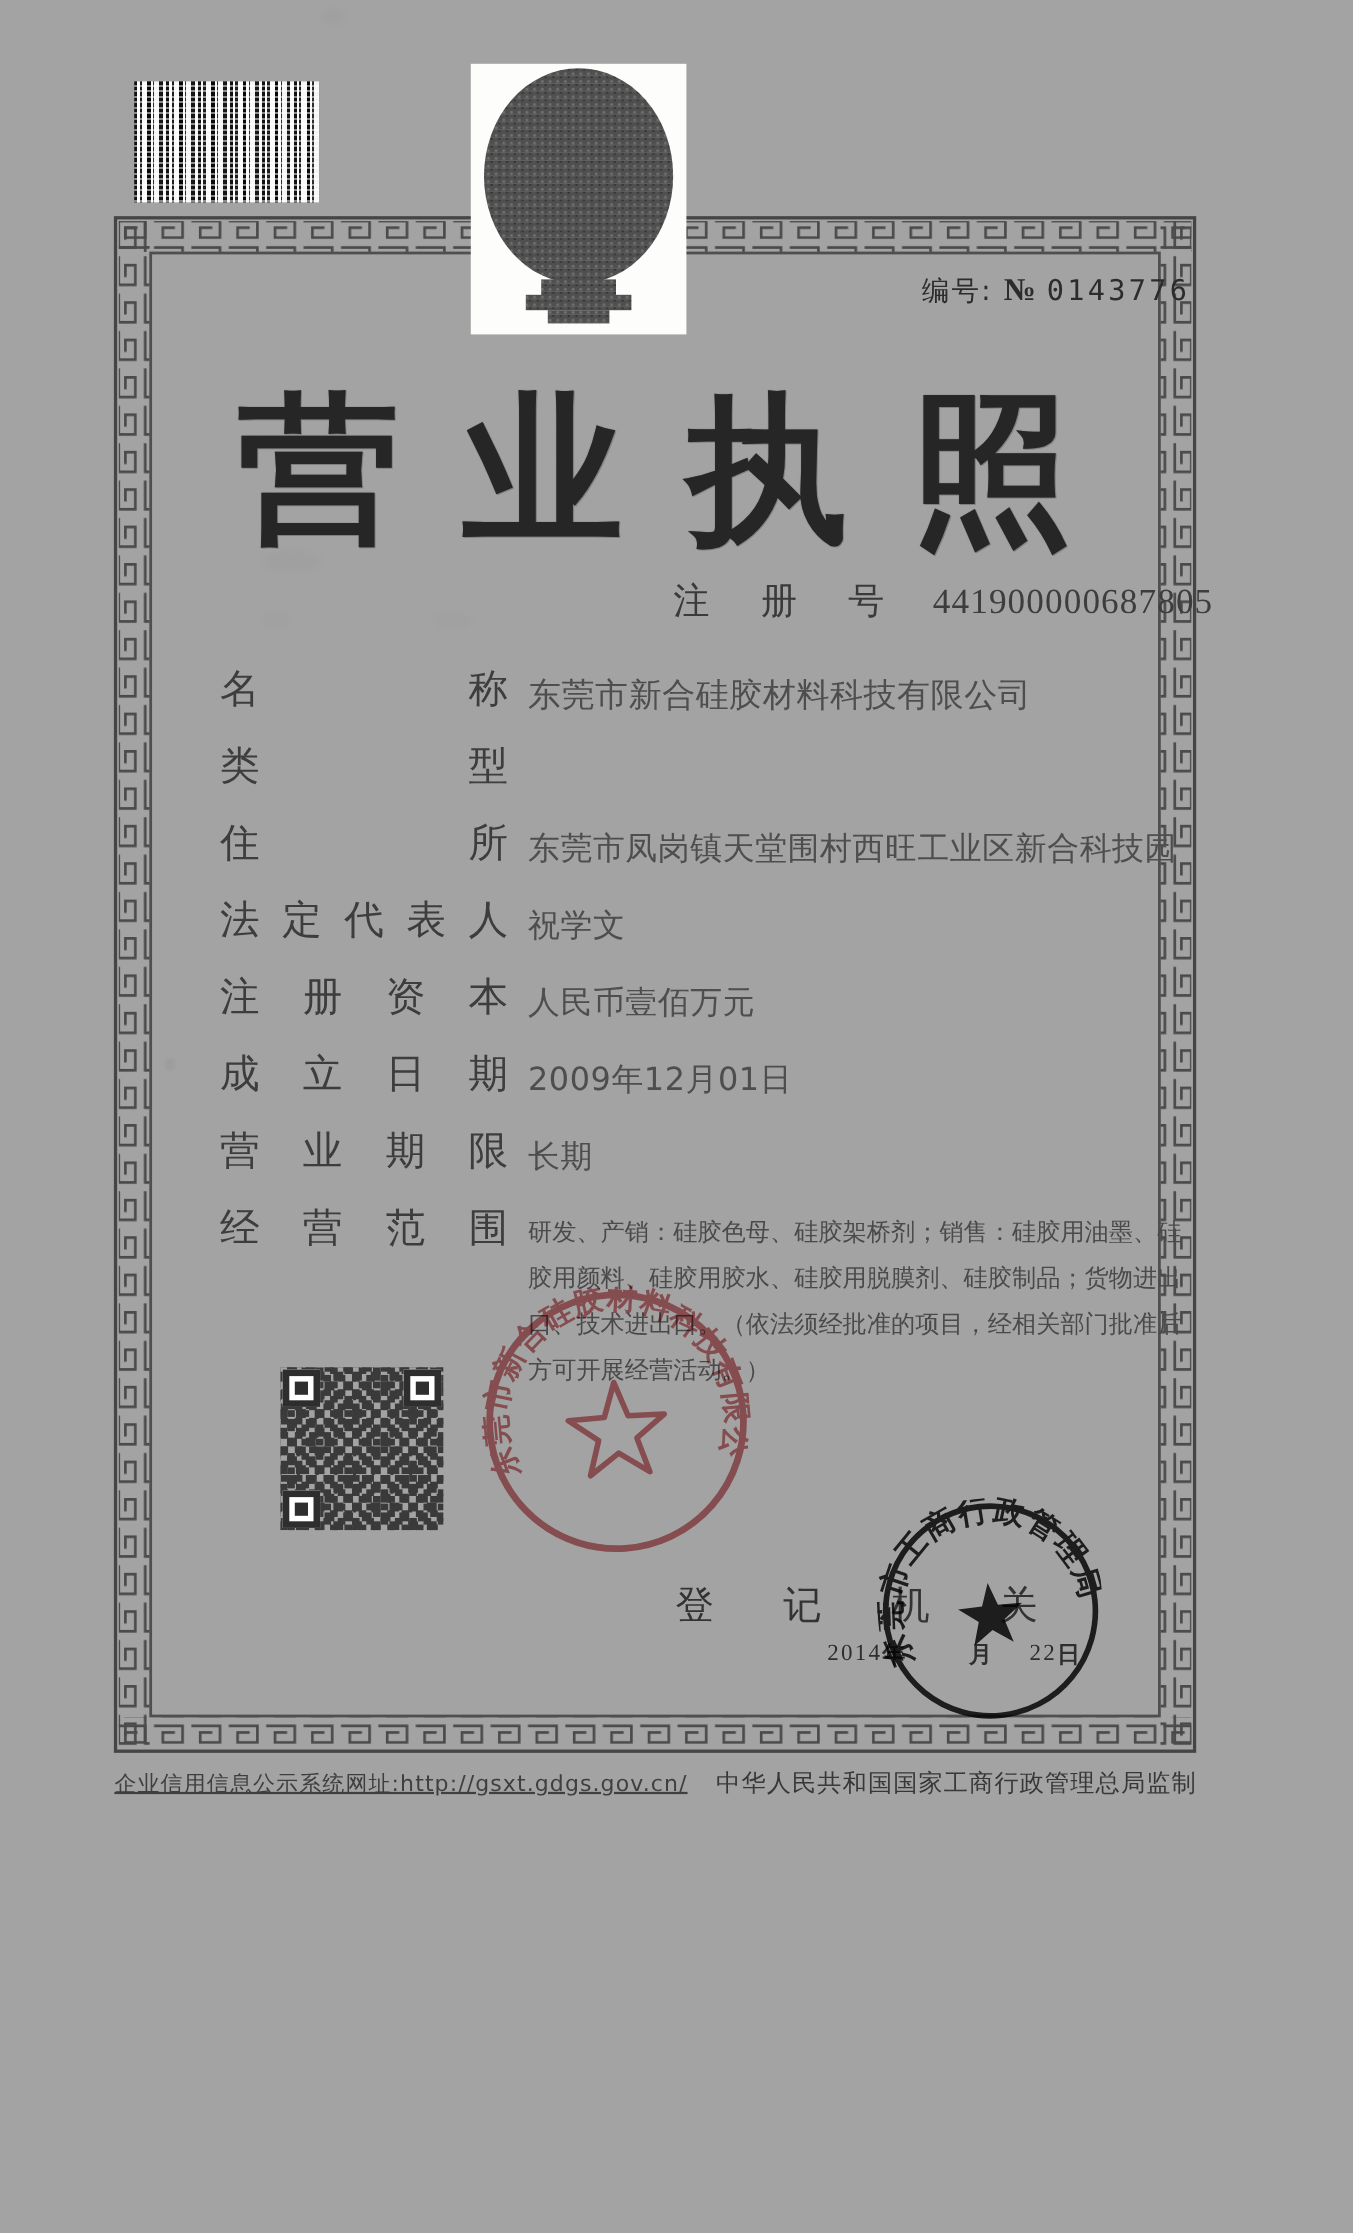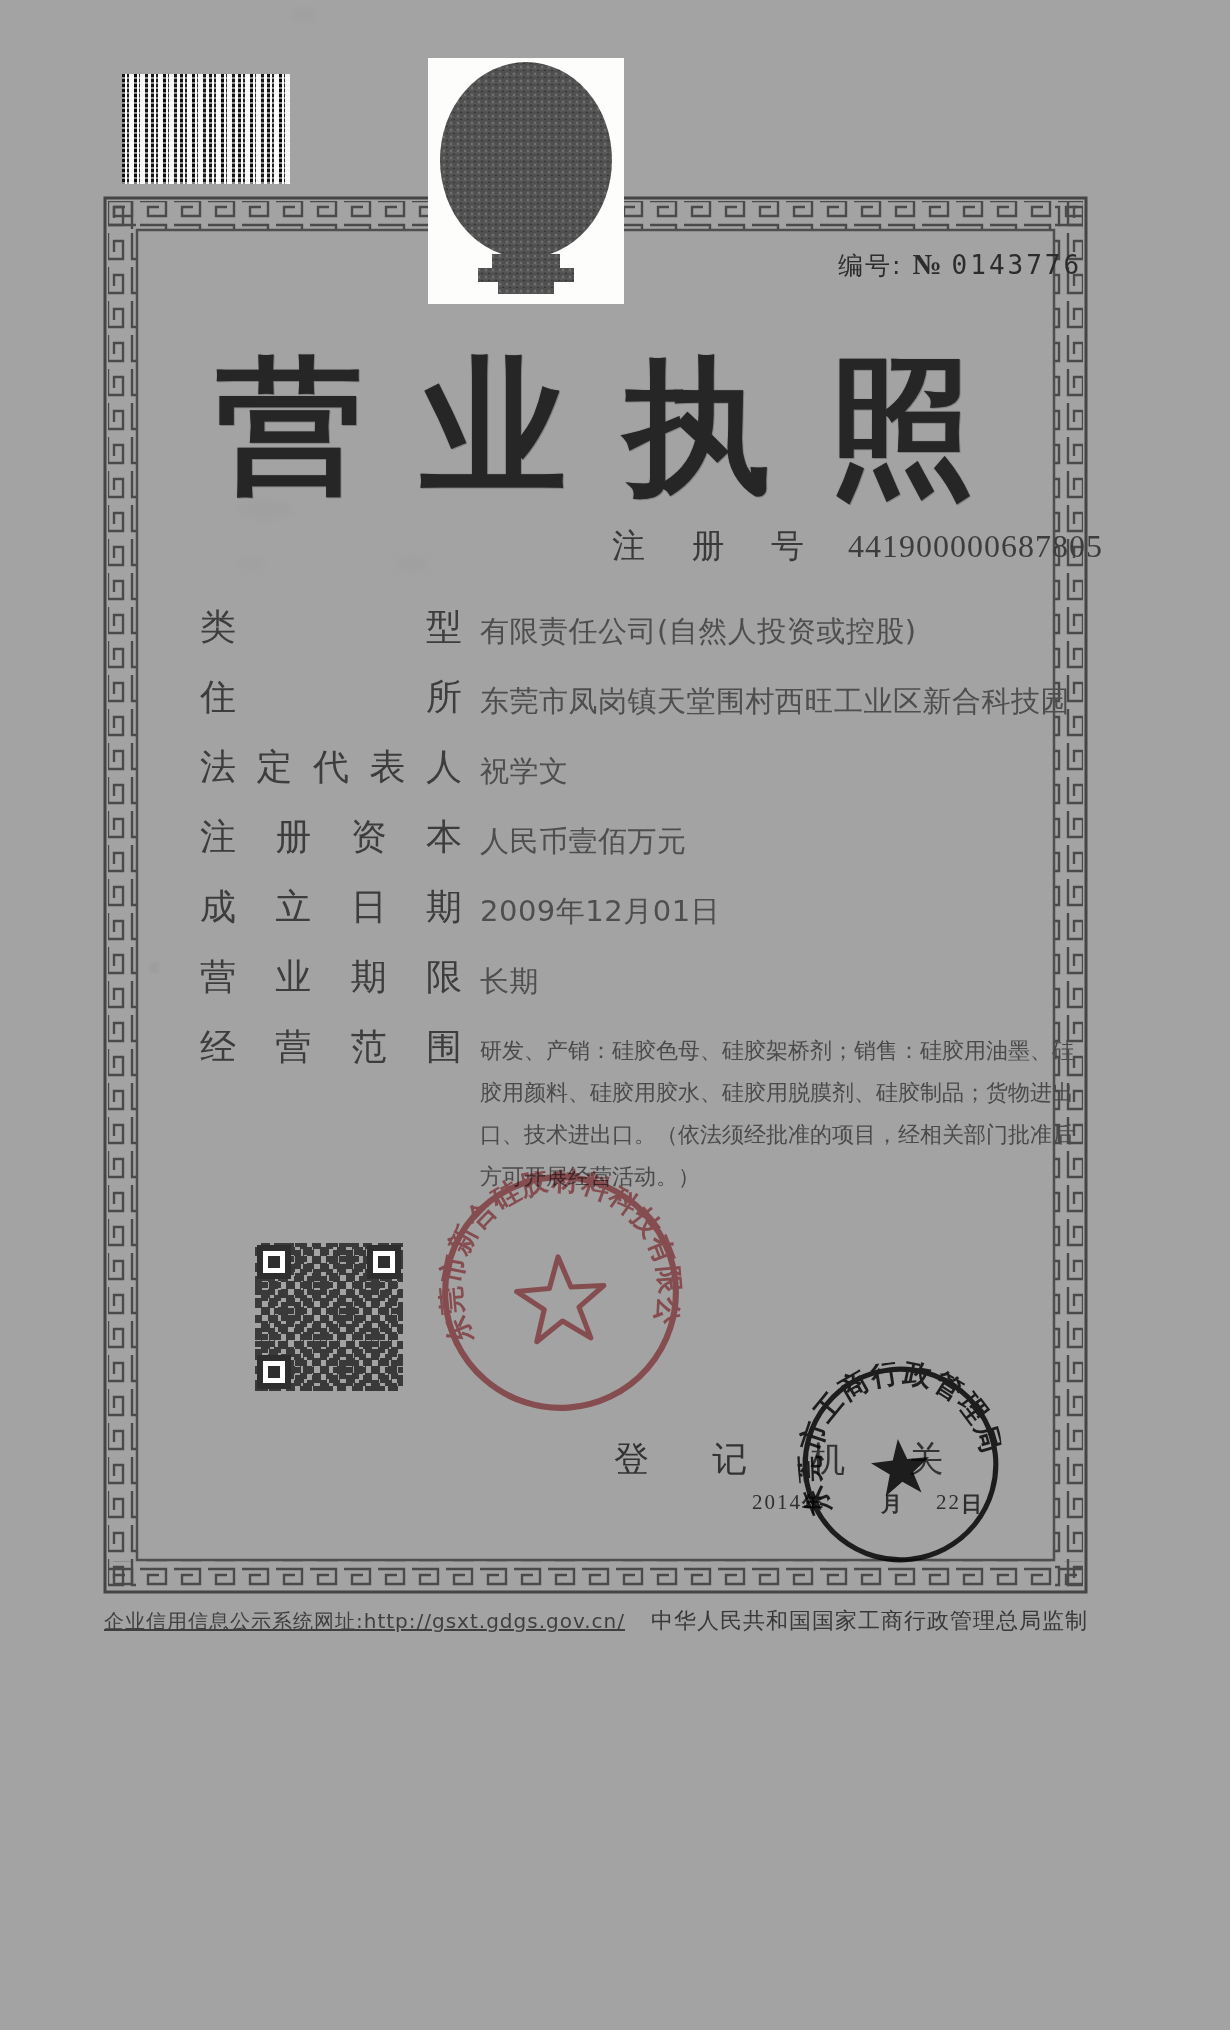--- a/index.html
+++ b/index.html
@@ -150,22 +150,25 @@
 
   <div class="title">营业执照</div>
 
   <div class="regrow">
     <span class="lbl">注 册 号</span>
     <span class="num">441900000687805</span>
   </div>
 
   <div class="fields">
     <div class="frow">
+      <div class="flabel">名称</div>
+      <div class="fvalue" style="font-size:30px;">东莞市新合硅胶材料科技有限公司</div>
+    </div>
+    <div class="frow">
       <div class="flabel">类型</div>
-      <div class="fvalue">有限责任公司(自然人投资或控股)</div>
     </div>
     <div class="frow">
       <div class="flabel">住所</div>
       <div class="fvalue">东莞市凤岗镇天堂围村西旺工业区新合科技园</div>
     </div>
     <div class="frow">
       <div class="flabel">法定代表人</div>
       <div class="fvalue">祝学文</div>
     </div>
     <div class="frow">

